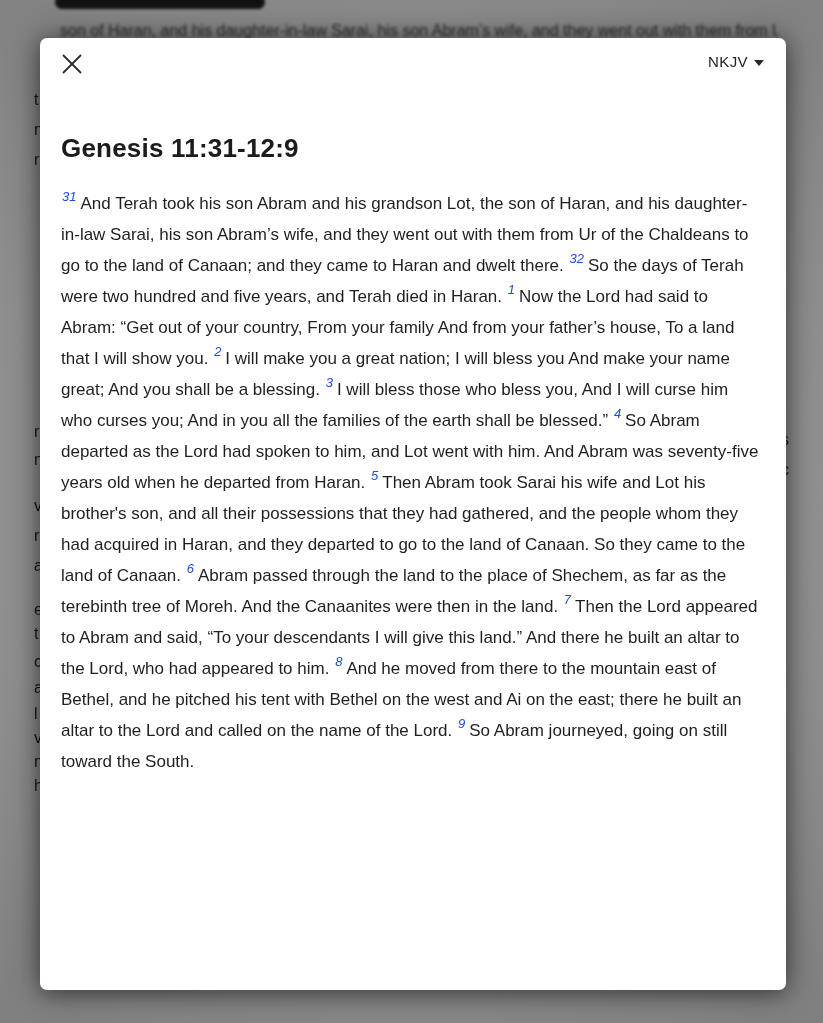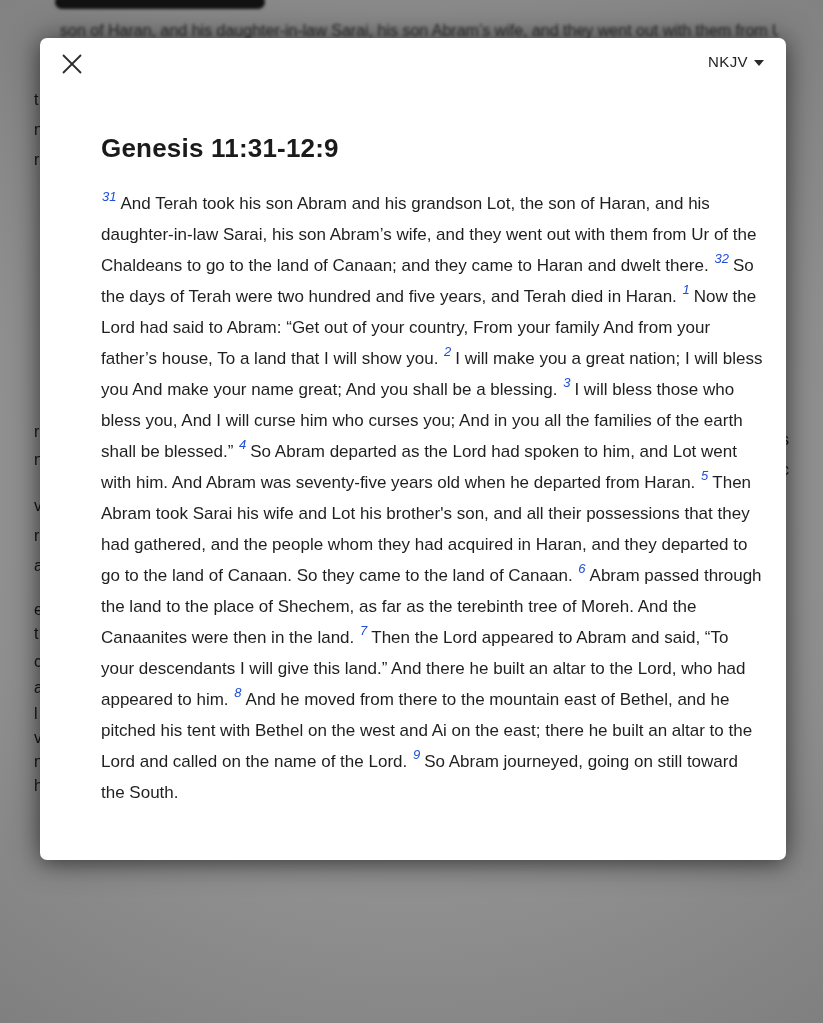--- a/index.html
+++ b/index.html
@@ -23,21 +23,21 @@
     font-size: 16px; color: #1c1c1c; filter: blur(1.4px); opacity: .9;
   }
   .bg-frag {
     position: absolute; font-size: 16px; color: #161616;
     filter: blur(0.6px); line-height: 1;
   }
 
   
   .modal {
     position: absolute; z-index: 2;
-    left: 40px; top: 38px; width: 746px; height: 822px;
+    left: 40px; top: 38px; width: 746px; height: 952px;
     background: #ffffff; border-radius: 7px;
     box-shadow: 0 0 34px rgba(0,0,0,0.45), 0 4px 18px rgba(0,0,0,0.30);
   }
   .modal-header {
     position: relative; height: 56px;
   }
   .close-btn {
     position: absolute; left: 17px; top: 11px;
     width: 30px; height: 30px;
     display: flex; align-items: center; justify-content: center;
@@ -50,21 +50,21 @@
     font-size: 15px; color: #222; letter-spacing: 0.4px;
     cursor: pointer; background: none; border: none;
     font-family: "Liberation Sans", sans-serif;
   }
   .version-caret {
     width: 0; height: 0; display: inline-block;
     border-left: 5px solid transparent; border-right: 5px solid transparent;
     border-top: 6px solid #2a2a2a; margin-top: 2px;
   }
 
-  .modal-body { padding: 0 23px 0 21px; margin-left: 40px; }
+  .modal-body { padding: 0 23px 0 21px; }
   .passage-title {
     margin-top: 39px;
     font-size: 26px; font-weight: 700; color: #1b1b1b;
     letter-spacing: 0.2px;
   }
   .passage-text {
     margin-top: 24px;
     font-size: 17px; line-height: 31px; color: #1f1f1f;
     text-align: left;
   }

